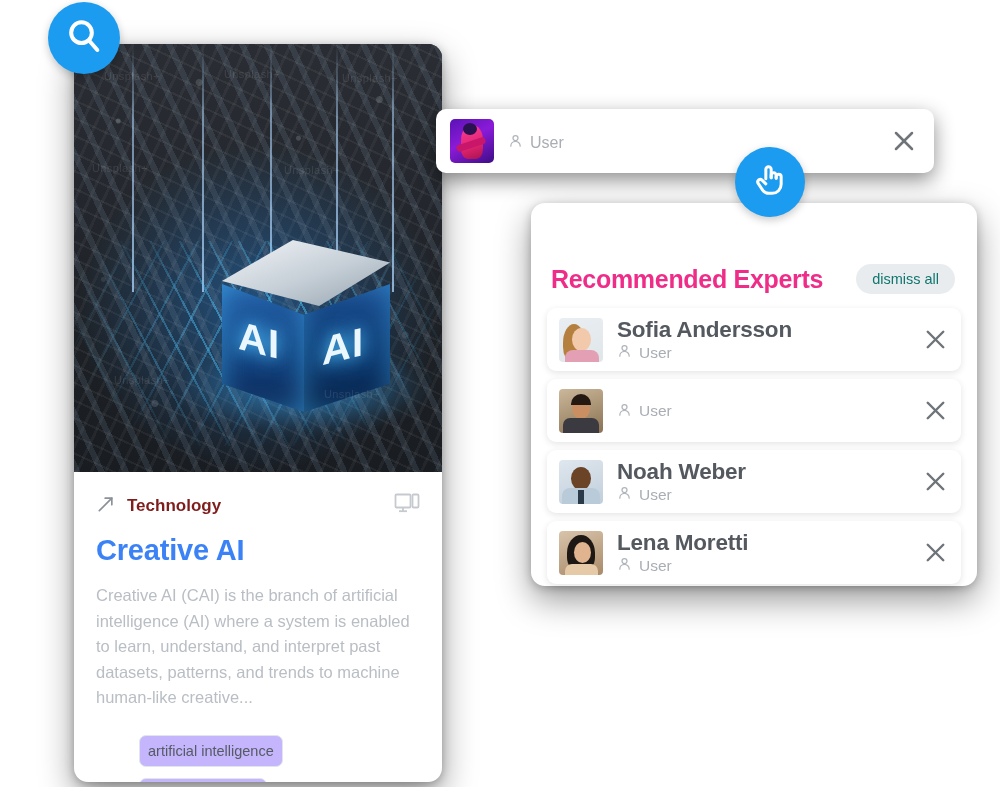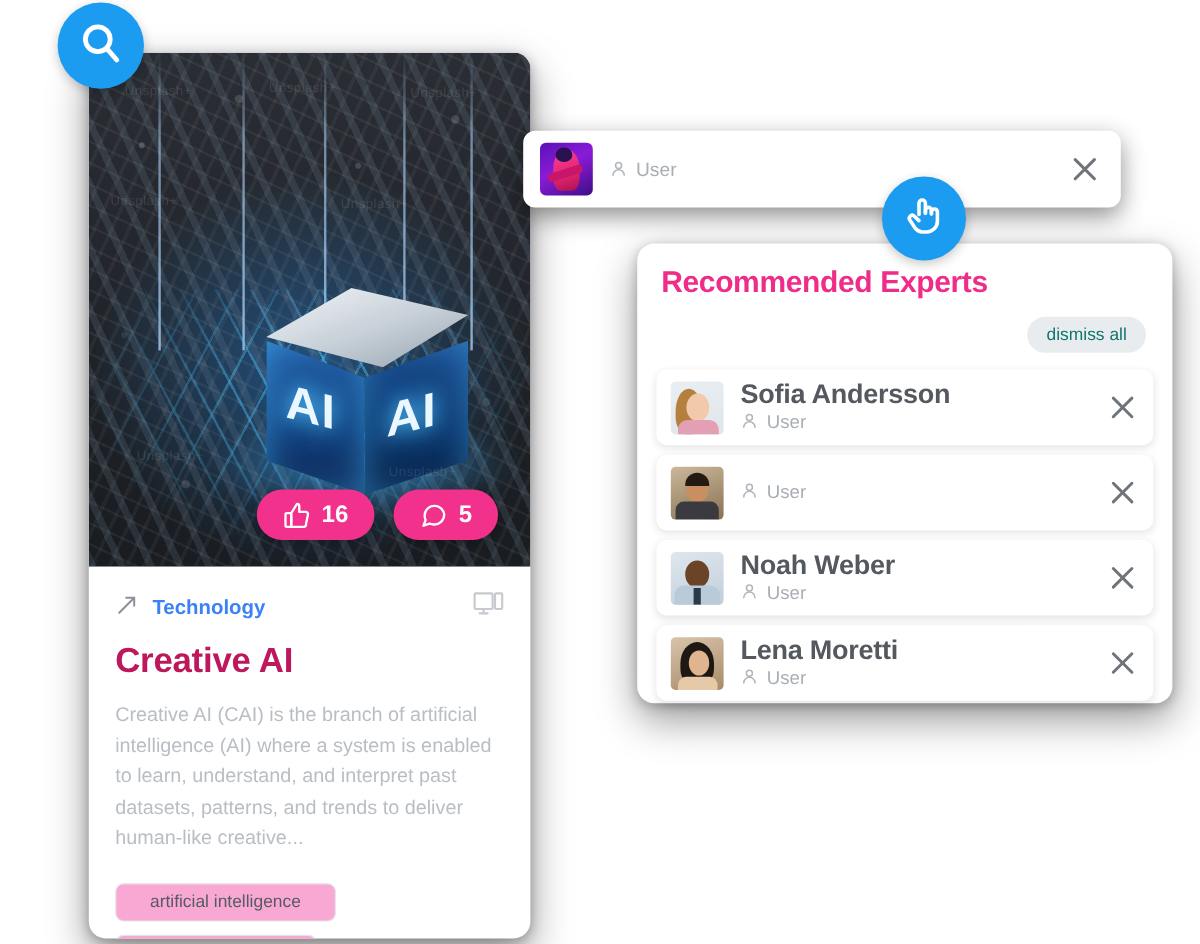--- a/index.html
+++ b/index.html
@@ -81,26 +81,26 @@
   
   #engagement-bar{position:absolute;left:140px;bottom:22px;display:flex;gap:16px;z-index:5;}
   .pill{display:flex;align-items:center;gap:9px;height:42px;padding:0 22px;
     border-radius:21px;background:#f2318c;color:#fff;font-size:20px;font-weight:600;
     box-shadow:0 3px 10px rgba(0,0,0,.28);cursor:pointer;}
   .pill svg{display:block}
 
   
   #article-body{padding:20px 22px 0 22px;}
   .meta-row{display:flex;align-items:center;justify-content:space-between;}
-  .cat{display:flex;align-items:center;gap:11px;color:#3b82f6;font-size:17px;font-weight:600;}
-  #article-title{font-size:29px;font-weight:700;color:#be185d;margin:14px 0 16px;letter-spacing:-.2px;}
+  .cat{display:flex;align-items:center;gap:11px;color:#7f1d1d;font-size:17px;font-weight:600;}
+  #article-title{font-size:29px;font-weight:700;color:#3b82f6;margin:14px 0 16px;letter-spacing:-.2px;}
   #article-desc{font-size:16.5px;line-height:25.5px;color:#b9bec4;margin:0;}
   #tag-list{display:flex;gap:11px;margin-top:24px;flex-wrap:wrap;}
-  .tag{border:1px solid #e2e5e9;border-radius:7px;padding:7px 28px;font-size:14.5px;color:#555b63;
-    background:#f9a8d4;cursor:pointer;}
+  .tag{border:1px solid #e2e5e9;border-radius:7px;padding:7px 8px;font-size:14.5px;color:#555b63;
+    background:#c4b5fd;cursor:pointer;margin-left:43px;}
 
   
   #search-fab{position:absolute;left:48px;top:2px;width:72px;height:72px;border-radius:50%;
     background:#1b9cf0;display:flex;align-items:center;justify-content:center;z-index:40;
     box-shadow:0 3px 9px rgba(0,0,0,.22);cursor:pointer;}
 
   
   #cursor-fab{position:absolute;left:735px;top:147px;width:70px;height:70px;border-radius:50%;
     background:#1b9cf0;display:flex;align-items:center;justify-content:center;z-index:60;
     box-shadow:0 3px 9px rgba(0,0,0,.22);cursor:pointer;}
@@ -121,21 +121,21 @@
   .toast-text{flex:1 1 auto;min-width:0;}
   .toast-name{font-size:24px;font-weight:600;color:#54595f;line-height:1.1;letter-spacing:-.2px;}
   .toast-sub{display:flex;align-items:center;gap:7px;color:#a9aeb4;font-size:16px;margin-top:3px;}
   .x-btn{flex:0 0 auto;display:flex;align-items:center;justify-content:center;cursor:pointer;}
 
   
   #experts-panel{position:absolute;left:531px;top:203px;width:446px;height:383px;
     background:#fff;border-radius:14px;z-index:35;
     box-shadow:0 14px 34px rgba(0,0,0,.40), 0 2px 10px rgba(0,0,0,.22);
     padding:18px 16px 12px 16px;box-sizing:border-box;}
-  #experts-header{display:flex;align-items:flex-start;justify-content:space-between;padding:0 6px 0 4px;}
+  #experts-header{display:flex;align-items:flex-end;justify-content:space-between;padding:0 6px 0 4px;}
   #experts-title{color:#ef2d89;font-size:25px;font-weight:700;letter-spacing:-.3px;}
   #dismiss-all{background:#e9ecef;border:none;border-radius:16px;padding:7px 16px;
     color:#0f766e;font-size:14.5px;cursor:pointer;font-family:inherit;margin-top:43px;}
   #experts-list{margin-top:14px;display:flex;flex-direction:column;gap:8px;}
   .expert-row{background:#fff;border-radius:9px;height:63px;display:flex;align-items:center;
     padding:0 10px 0 12px;gap:14px;box-shadow:0 2px 7px rgba(0,0,0,.11);cursor:pointer;}
   .expert-avatar{width:44px;height:44px;border-radius:4px;flex:0 0 auto;position:relative;overflow:hidden;}
   .expert-info{flex:1 1 auto;min-width:0;}
   .expert-name{font-size:22.5px;font-weight:600;color:#54595f;line-height:1.12;letter-spacing:-.2px;}
   .expert-role{display:flex;align-items:center;gap:7px;color:#a9aeb4;font-size:15.5px;margin-top:1px;}
@@ -188,39 +188,20 @@
       </div>
 
       <span class="wmark" style="left:30px;top:26px">Unsplash+</span>
       <span class="wmark" style="left:150px;top:24px">Unsplash+</span>
       <span class="wmark" style="left:268px;top:28px">Unsplash+</span>
       <span class="wmark" style="left:18px;top:118px">Unsplash+</span>
       <span class="wmark" style="left:210px;top:120px">Unsplash+</span>
       <span class="wmark" style="left:40px;top:330px">Unsplash+</span>
       <span class="wmark" style="left:250px;top:344px">Unsplash+</span>
 
-      <div id="engagement-bar">
-        <div class="pill">
-          <span>
-            <svg width="23" height="23" viewBox="0 0 24 24" fill="none" stroke="#fff" stroke-width="2" stroke-linecap="round" stroke-linejoin="round">
-              <path d="M7 22V10l5-8a2 2 0 0 1 2 2v5h5.5a2 2 0 0 1 2 2.4l-1.7 8A2 2 0 0 1 17.8 22H7z"></path>
-              <rect x="2" y="10" width="5" height="12" rx="1"></rect>
-            </svg>
-          </span>
-          <span>16</span>
-        </div>
-        <div class="pill">
-          <span>
-            <svg width="23" height="23" viewBox="0 0 24 24" fill="none" stroke="#fff" stroke-width="2" stroke-linecap="round" stroke-linejoin="round">
-              <path d="M21 11.5a8.4 8.4 0 0 1-9 8.4 9 9 0 0 1-3.8-.8L3 21l1.9-5a8.4 8.4 0 0 1-.9-3.8 8.4 8.4 0 0 1 8.5-8.4h.5A8.4 8.4 0 0 1 21 11v.5z"></path>
-            </svg>
-          </span>
-          <span>5</span>
-        </div>
-      </div>
     </div>
 
     <div id="article-body">
       <div class="meta-row">
         <div class="cat">
           <span>
             <svg width="20" height="20" viewBox="0 0 24 24" fill="none" stroke="#8c9199" stroke-width="2" stroke-linecap="round" stroke-linejoin="round">
               <line x1="4" y1="20" x2="19" y2="5"></line>
                 <polyline points="11,5 19,5 19,13"></polyline>
             </svg>
@@ -231,21 +212,21 @@
           <svg width="26" height="24" viewBox="0 0 26 24" fill="none" stroke="#c6cacf" stroke-width="1.8">
             <rect x="1.5" y="2.5" width="15" height="13" rx="1"></rect>
             <rect x="18.5" y="2.5" width="6" height="13" rx="1"></rect>
             <line x1="9" y1="15.5" x2="9" y2="19" stroke-width="1.8"></line>
             <line x1="5" y1="19.2" x2="13" y2="19.2" stroke-width="1.8"></line>
           </svg>
         </span>
       </div>
 
       <h1 id="article-title">Creative AI</h1>
-      <p id="article-desc">Creative AI (CAI) is the branch of artificial intelligence (AI) where a system is enabled to learn, understand, and interpret past datasets, patterns, and trends to deliver human-like creative...</p>
+      <p id="article-desc">Creative AI (CAI) is the branch of artificial intelligence (AI) where a system is enabled to learn, understand, and interpret past datasets, patterns, and trends to machine human-like creative...</p>
 
       <div id="tag-list">
         <span class="tag">artificial intelligence</span>
         <span class="tag">machine enabled</span>
       </div>
 
     </div>
   </div>
 
   <div id="search-fab">

